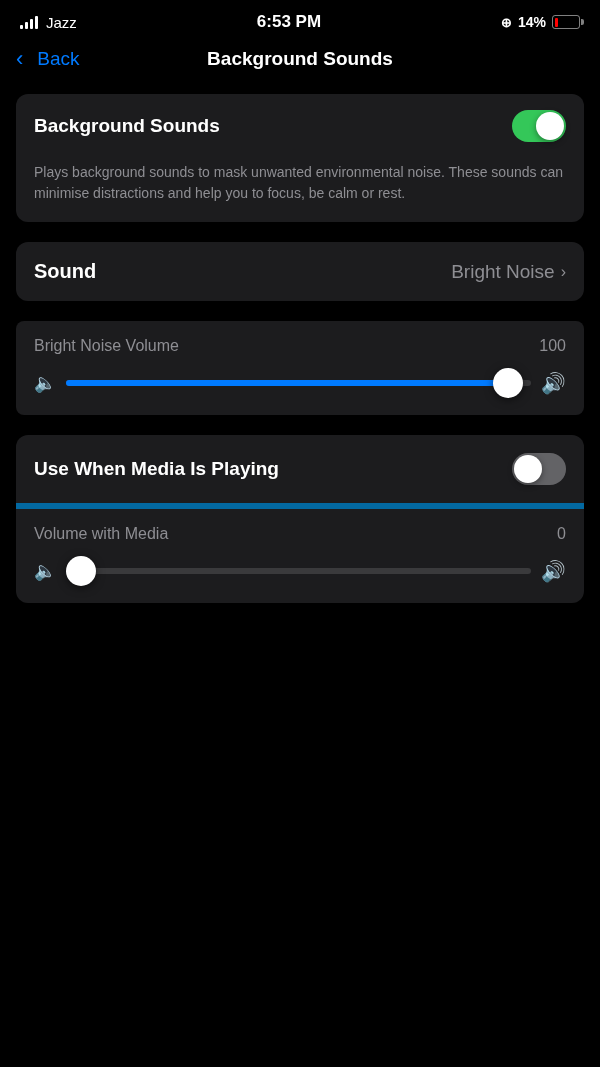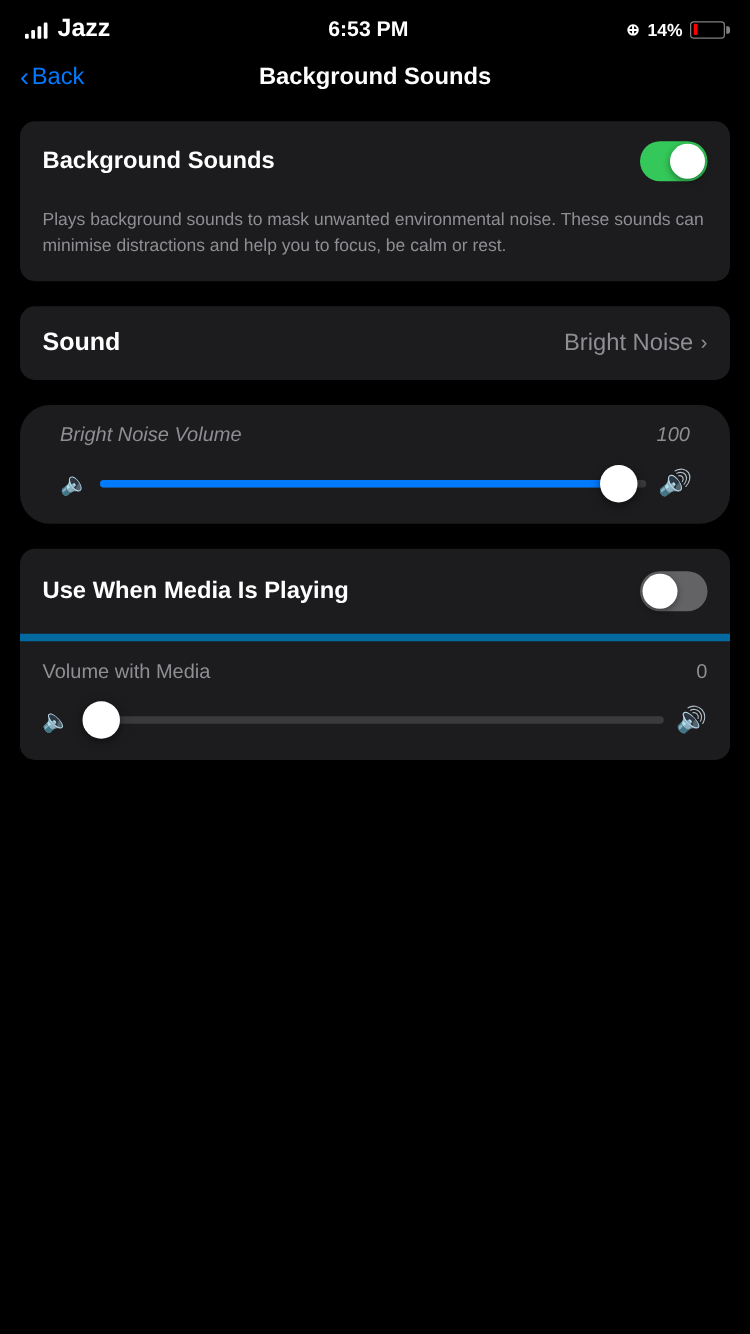--- a/index.html
+++ b/index.html
@@ -36,21 +36,21 @@
     }
     .signal-bars span {
       background: #fff;
       width: 3px;
       border-radius: 1px;
     }
     .signal-bars span:nth-child(1) { height: 4px; }
     .signal-bars span:nth-child(2) { height: 7px; }
     .signal-bars span:nth-child(3) { height: 10px; }
     .signal-bars span:nth-child(4) { height: 13px; }
-    .carrier-name { font-size: 20px; font-weight: 700; margin-left: 4px; }
+    .carrier-name { font-size: 15px; font-weight: 400; margin-left: 4px; }
     .status-center { font-size: 17px; font-weight: 600; text-align: center; }
     .status-right {
       display: flex;
       align-items: center;
       gap: 6px;
       font-size: 14px;
     }
     .location-icon {
       font-size: 13px;
     }
@@ -95,21 +95,21 @@
       color: #007AFF;
       font-size: 19px;
       cursor: pointer;
       gap: 2px;
     }
     .back-chevron {
       font-size: 22px;
       font-weight: 300;
       line-height: 1;
     }
-    .back-label { font-size: 19px; font-weight: 400; }
+    .back-label { font-size: 19px; font-weight: 400; margin-left: 12px; }
     .nav-title {
       position: absolute;
       left: 50%;
       transform: translateX(-50%);
       font-size: 19px;
       font-weight: 700;
       color: #fff;
       white-space: nowrap;
     }
 
@@ -193,23 +193,22 @@
       font-size: 19px;
     }
     .chevron-right {
       color: #8e8e93;
       font-size: 16px;
     }
 
     
     .volume-card {
       background: #1c1c1e;
-      border-radius: 24px;
-      padding: 16px 32px 20px;
-      font-style: italic;
+      border-radius: 8px;
+      padding: 16px 18px 20px;
     }
     .volume-header {
       display: flex;
       justify-content: space-between;
       align-items: center;
       margin-bottom: 16px;
     }
     .volume-title {
       font-size: 16px;
       color: #8e8e93;

